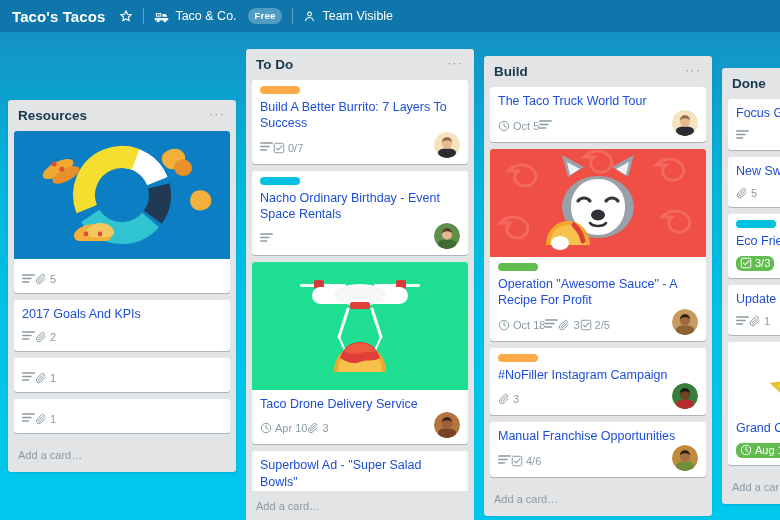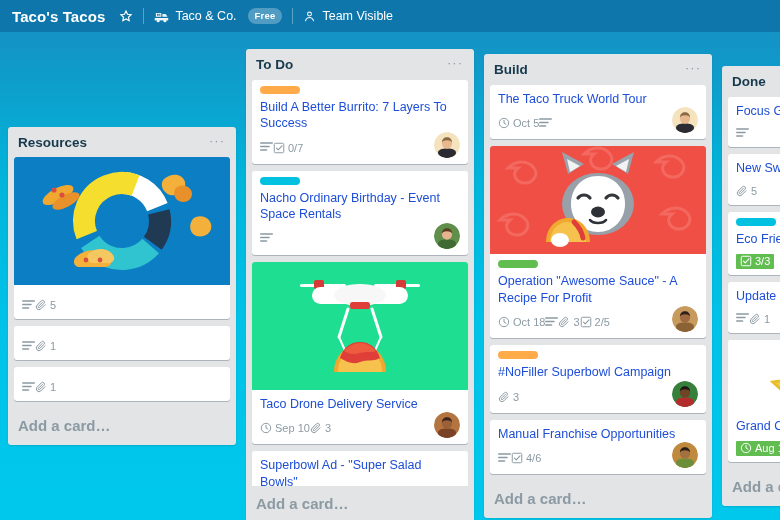--- a/index.html
+++ b/index.html
@@ -89,34 +89,33 @@
   .label {
     width: 40px; height: 8px; border-radius: 4px;
   }
   .badges {
     display: flex; align-items: center; gap: 0;
     margin-top: 6px; min-height: 16px;
     color: #8c9aa3; font-size: 11px;
   }
   .badge { display: flex; align-items: center; gap: 3px; }
   .badge-green {
-    background: #61bd4f; color: #fff; border-radius: 1px;
+    background: #61bd4f; color: #fff; border-radius: 6px;
     padding: 1px 4px 2px; gap: 3px;
   }
   .badge-green svg { fill: #fff; }
   .badge-row { display: flex; align-items: center; justify-content: space-between; }
   .avatar {
     width: 26px; height: 26px; border-radius: 50%;
     flex: 0 0 26px; overflow: hidden; position: relative;
   }
   .cover { width: 100%; display: block; line-height: 0; }
   .add-card {
-    padding: 9px 10px 11px; font-size: 15px; color: #8c9aa3;
+    padding: 9px 10px 11px; font-size: 11px; color: #8c9aa3;
     cursor: pointer;
-    font-weight: bold;
   }
   svg { display: block; }
 </style>
 </head>
 <body>
 
 <div id="app">
 
   <div class="topbar">
     <span class="board-title">Taco's Tacos</span>
@@ -210,20 +209,46 @@
                       </svg>
                     </span>
                     <span>5</span>
                   </span>
                 </div>
               </div>
             </div>
           </div>
           <div class="card">
             <div class="card-body">
+              <div class="card-title">2017 Goals And KPIs</div>
+              <div class="badge-row">
+                <div class="badges">
+                  <span class="badge">
+                    <span>
+                      <svg width="13" height="11" viewBox="0 0 16 13">
+                        <rect x="0" y="0" width="16" height="2" rx="1" fill="#8c9aa3"></rect>
+                        <rect x="0" y="4.3" width="12" height="2" rx="1" fill="#8c9aa3"></rect>
+                        <rect x="0" y="8.6" width="9" height="2" rx="1" fill="#8c9aa3"></rect>
+                      </svg>
+                    </span>
+                  </span>
+                  <span class="badge">
+                    <span>
+                      <svg width="12" height="12" viewBox="0 0 24 24">
+                        <path d="M20 11.5l-8.3 8.3a5.3 5.3 0 01-7.5-7.5l8.6-8.6a3.5 3.5 0 115 5l-8.6 8.6a1.8 1.8 0 01-2.5-2.5l7.8-7.8" fill="none" stroke="#8c9aa3" stroke-width="2" stroke-linecap="round"></path>
+                      </svg>
+                    </span>
+                    <span>2</span>
+                  </span>
+                </div>
+              </div>
+            </div>
+          </div>
+          <div class="card">
+            <div class="card-body">
               <div class="badge-row">
                 <div class="badges">
                   <span class="badge">
                     <span>
                       <svg width="13" height="11" viewBox="0 0 16 13">
                         <rect x="0" y="0" width="16" height="2" rx="1" fill="#8c9aa3"></rect>
                         <rect x="0" y="4.3" width="12" height="2" rx="1" fill="#8c9aa3"></rect>
                         <rect x="0" y="8.6" width="9" height="2" rx="1" fill="#8c9aa3"></rect>
                       </svg>
                     </span>
@@ -368,21 +393,21 @@
               <div class="card-title">Taco Drone Delivery Service</div>
               <div class="badge-row">
                 <div class="badges">
                   <span class="badge">
                     <span>
                       <svg width="12" height="12" viewBox="0 0 24 24">
                         <circle cx="12" cy="12" r="9.4" fill="none" stroke="#8c9aa3" stroke-width="2"></circle>
                         <path d="M12 6.6V12l3.8 2.4" fill="none" stroke="#8c9aa3" stroke-width="2" stroke-linecap="round"></path>
                       </svg>
                     </span>
-                    <span>Sep 10</span>
+                    <span>Apr 10</span>
                   </span>
                   <span class="badge">
                     <span>
                       <svg width="12" height="12" viewBox="0 0 24 24">
                         <path d="M20 11.5l-8.3 8.3a5.3 5.3 0 01-7.5-7.5l8.6-8.6a3.5 3.5 0 115 5l-8.6 8.6a1.8 1.8 0 01-2.5-2.5l7.8-7.8" fill="none" stroke="#8c9aa3" stroke-width="2" stroke-linecap="round"></path>
                       </svg>
                     </span>
                     <span>3</span>
                   </span>
                 </div>
@@ -528,21 +553,21 @@
   </svg>
                 </span>
               </div>
             </div>
           </div>
           <div class="card">
             <div class="card-body">
               <div class="labels">
                 <span class="label" style="background:#ffab4a"></span>
               </div>
-              <div class="card-title">#NoFiller Superbowl Campaign</div>
+              <div class="card-title">#NoFiller Instagram Campaign</div>
               <div class="badge-row">
                 <div class="badges">
                   <span class="badge">
                     <span>
                       <svg width="12" height="12" viewBox="0 0 24 24">
                         <path d="M20 11.5l-8.3 8.3a5.3 5.3 0 01-7.5-7.5l8.6-8.6a3.5 3.5 0 115 5l-8.6 8.6a1.8 1.8 0 01-2.5-2.5l7.8-7.8" fill="none" stroke="#8c9aa3" stroke-width="2" stroke-linecap="round"></path>
                       </svg>
                     </span>
                     <span>3</span>
                   </span>

